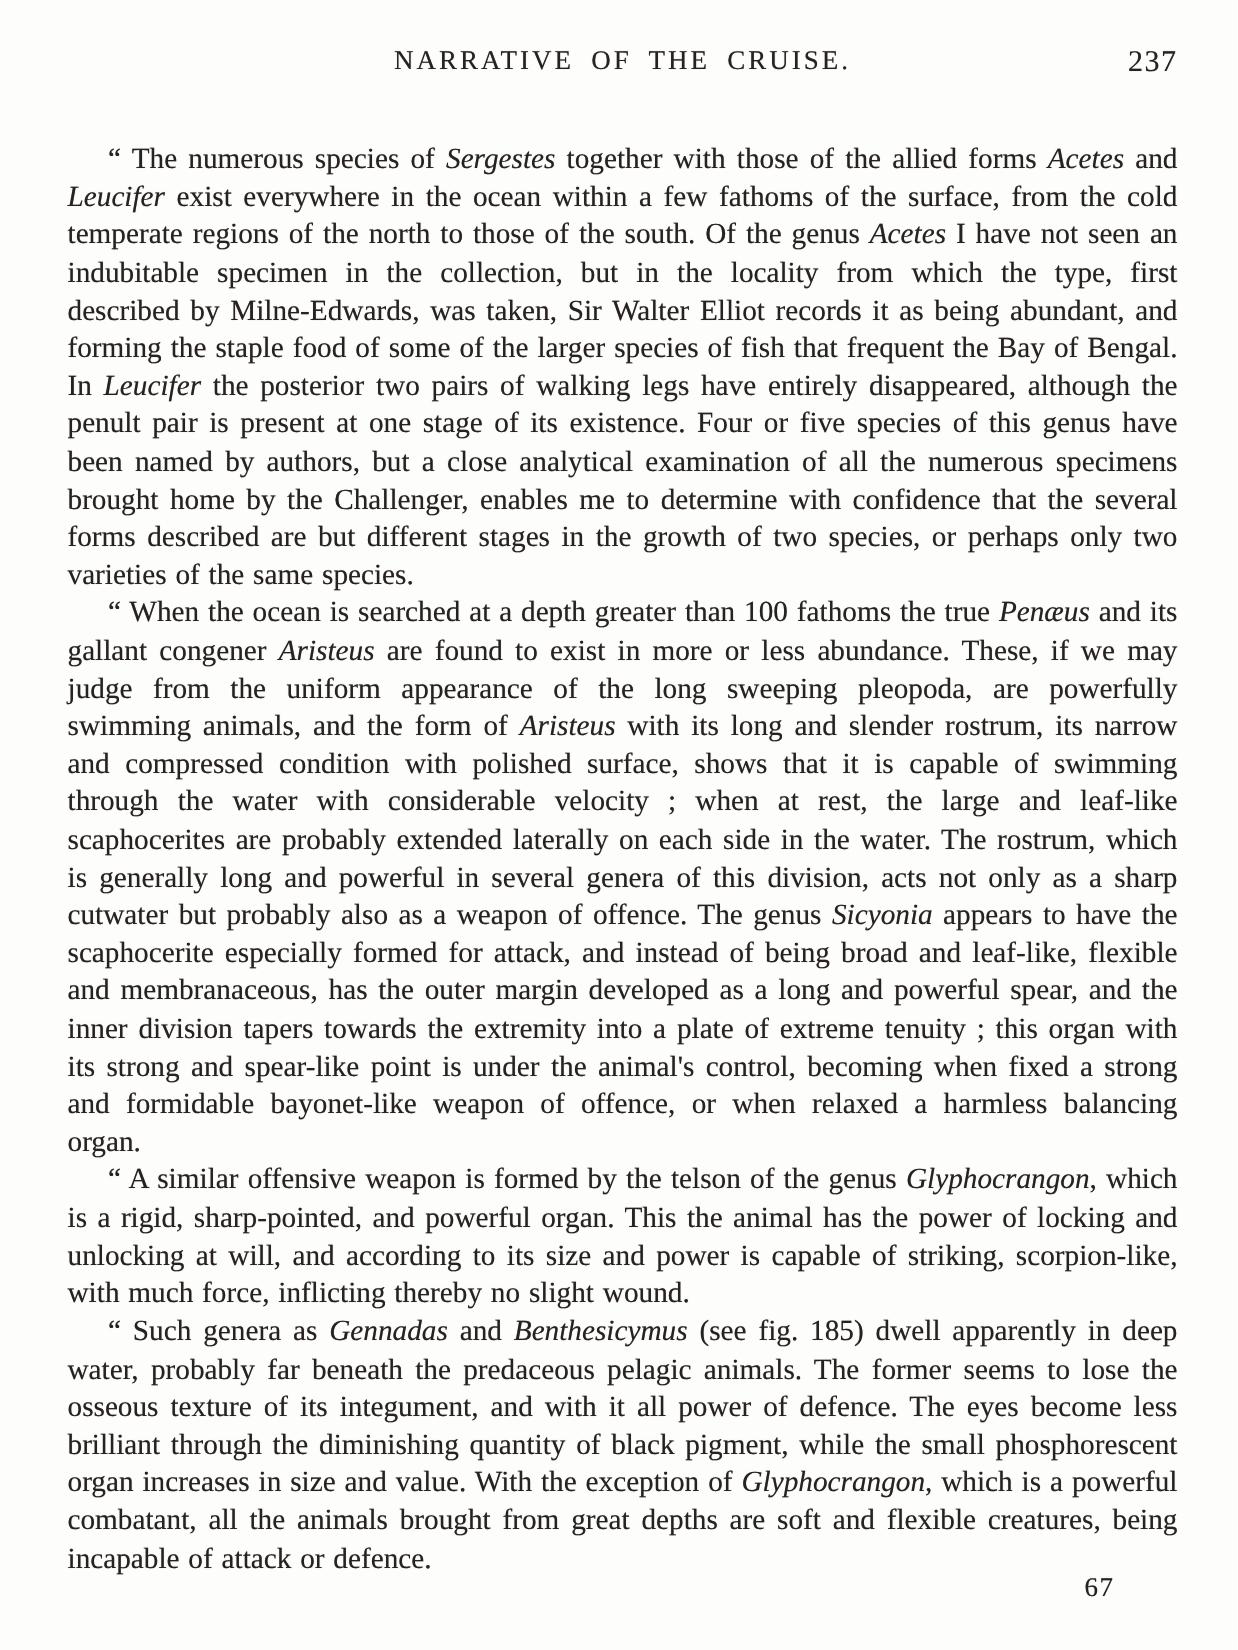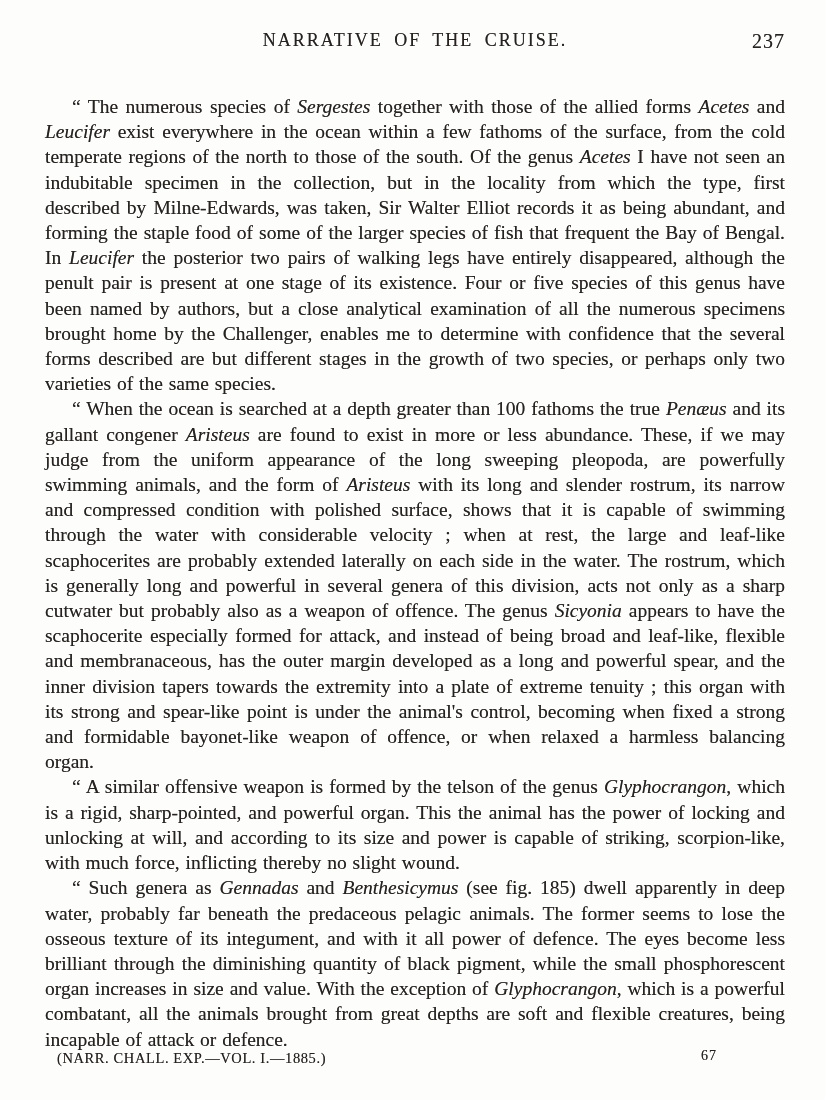--- a/index.html
+++ b/index.html
@@ -58,23 +58,23 @@
   .footer {
     position: absolute;
     top: 1050px;
     left: 57px;
     width: 728px;
     font-size: 14.5px;
     letter-spacing: 0.6px;
   }
   .sheet-number {
     position: absolute;
-    left: 644px;
+    left: 666px;
     top: -2px;
-    font-size: 14px;
+    font-size: 18px;
     letter-spacing: 1px;
   }
 </style>
 </head>
 <body>
 
 <div class="page">
 
   <div class="header">
     <span class="running-head">NARRATIVE OF THE CRUISE.</span>
@@ -82,17 +82,16 @@
   </div>
 
   <div class="body-text">
       <p><span class="rm">“ The numerous species of </span><span class="it">Sergestes</span><span class="rm"> together with those of the allied forms </span><span class="it">Acetes</span><span class="rm"> and </span><span class="it">Leucifer</span><span class="rm"> exist everywhere in the ocean within a few fathoms of the surface, from the cold temperate regions of the north to those of the south. Of the genus </span><span class="it">Acetes</span><span class="rm"> I have not seen an indubitable specimen in the collection, but in the locality from which the type, first described by Milne-Edwards, was taken, Sir Walter Elliot records it as being abundant, and forming the staple food of some of the larger species of fish that frequent the Bay of Bengal. In </span><span class="it">Leucifer</span><span class="rm"> the posterior two pairs of walking legs have entirely disappeared, although the penult pair is present at one stage of its existence. Four or five species of this genus have been named by authors, but a close analytical examination of all the numerous specimens brought home by the Challenger, enables me to determine with confidence that the several forms described are but different stages in the growth of two species, or perhaps only two varieties of the same species.</span></p>
       <p><span class="rm">“ When the ocean is searched at a depth greater than 100 fathoms the true </span><span class="it">Penæus</span><span class="rm"> and its gallant congener </span><span class="it">Aristeus</span><span class="rm"> are found to exist in more or less abundance. These, if we may judge from the uniform appearance of the long sweeping pleopoda, are powerfully swimming animals, and the form of </span><span class="it">Aristeus</span><span class="rm"> with its long and slender rostrum, its narrow and compressed condition with polished surface, shows that it is capable of swimming through the water with considerable velocity ; when at rest, the large and leaf-like scaphocerites are probably extended laterally on each side in the water. The rostrum, which is generally long and powerful in several genera of this division, acts not only as a sharp cutwater but probably also as a weapon of offence. The genus </span><span class="it">Sicyonia</span><span class="rm"> appears to have the scaphocerite especially formed for attack, and instead of being broad and leaf-like, flexible and membranaceous, has the outer margin developed as a long and powerful spear, and the inner division tapers towards the extremity into a plate of extreme tenuity ; this organ with its strong and spear-like point is under the animal's control, becoming when fixed a strong and formidable bayonet-like weapon of offence, or when relaxed a harmless balancing organ.</span></p>
       <p><span class="rm">“ A similar offensive weapon is formed by the telson of the genus </span><span class="it">Glyphocrangon</span><span class="rm">, which is a rigid, sharp-pointed, and powerful organ. This the animal has the power of locking and unlocking at will, and according to its size and power is capable of striking, scorpion-like, with much force, inflicting thereby no slight wound.</span></p>
       <p><span class="rm">“ Such genera as </span><span class="it">Gennadas</span><span class="rm"> and </span><span class="it">Benthesicymus</span><span class="rm"> (see fig. 185) dwell apparently in deep water, probably far beneath the predaceous pelagic animals. The former seems to lose the osseous texture of its integument, and with it all power of defence. The eyes become less brilliant through the diminishing quantity of black pigment, while the small phosphorescent organ increases in size and value. With the exception of </span><span class="it">Glyphocrangon</span><span class="rm">, which is a powerful combatant, all the animals brought from great depths are soft and flexible creatures, being incapable of attack or defence.</span></p>
     </div>
 
   <div class="footer">
-    <span class="signature">(NARR. CHALL. EXP.—VOL. I.—1885.)</span>
     <span class="sheet-number">67</span>
   </div>
 
 </div>
 
 </body></html>

